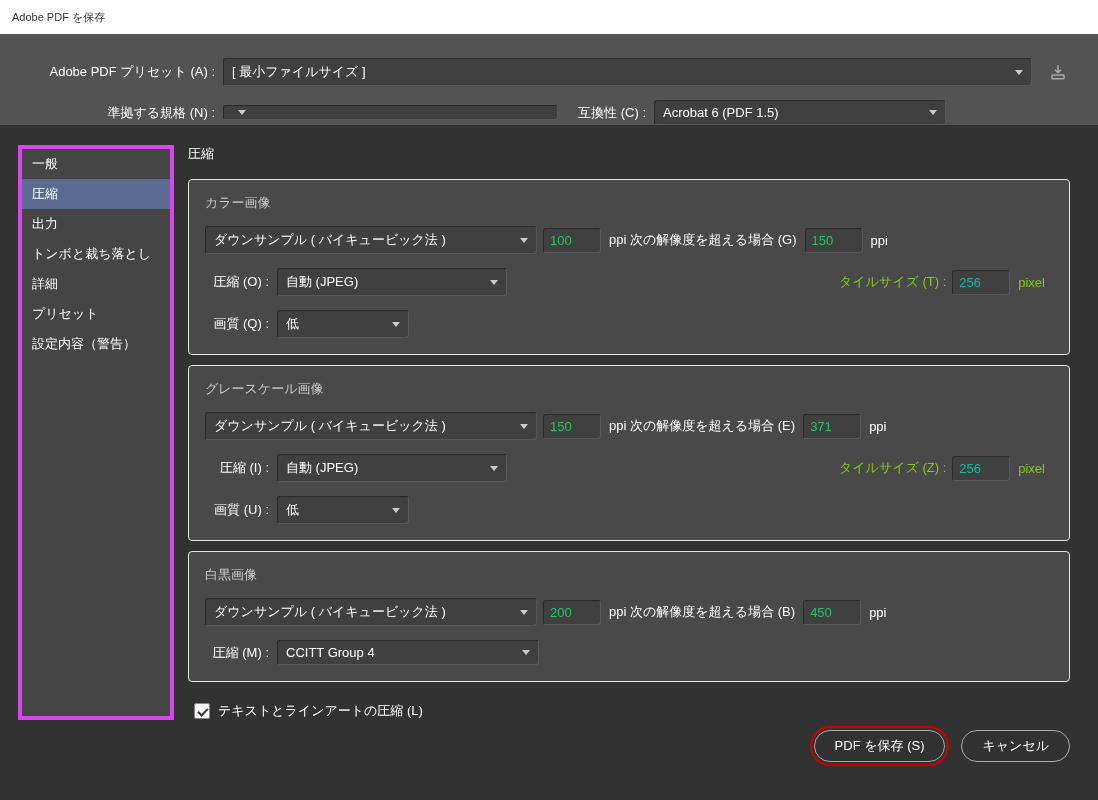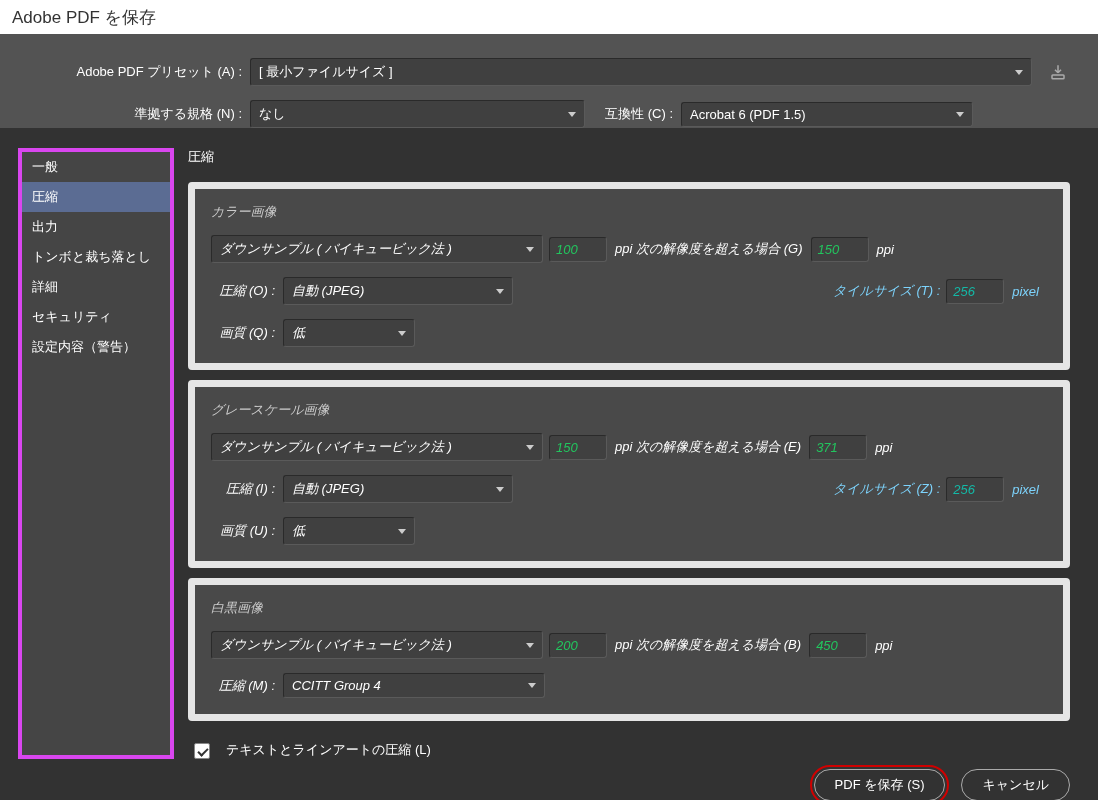--- a/index.html
+++ b/index.html
@@ -9,28 +9,28 @@
   background: #323232;
   font-family: "メイリオ", Meiryo, sans-serif;
   font-size: 13px;
   color: #ffffff;
   overflow: hidden;
 }
 .titlebar {
   background: #ffffff;
   color: #333;
   padding: 8px 12px;
-  font-size: 17px;
+  font-size: 11px;
   height: 34px;
   display: flex;
   align-items: center;
 }
 .main-area {
   background: #535353;
-  padding: 24px 28px 0 40px;
+  padding: 24px 28px 0 13px;
 }
 .row {
   display: flex;
   align-items: center;
   margin-bottom: 14px;
 }
 .label-right {
   text-align: right;
   padding-right: 8px;
 }
@@ -95,48 +95,46 @@
 .sidebar-item.selected { background: #5b6c93; }
 .panel {
   flex: 1;
 }
 .panel-title {
   font-size: 13px;
   margin-bottom: 16px;
 }
 .section {
   background: #494949;
-  border: 7px solid #e5e5e5;
+  border: 1px solid #e5e5e5;
   border-radius: 4px;
   padding: 14px 16px 16px 16px;
   margin-bottom: 10px;
-  font-style: italic;
 }
 .section-title {
   color: #ccc;
   margin-bottom: 14px;
 }
 .section-row {
   display: flex;
   align-items: center;
   margin-bottom: 14px;
 }
 .section-row:last-child { margin-bottom: 0; }
 .sec-label {
   width: 72px;
   text-align: right;
   padding-right: 8px;
 }
 .unit { margin: 0 8px; }
-.disabled-text { color: #7dd3fc; }
+.disabled-text { color: #84cc16; }
 .checkbox-row {
   display: flex;
-  align-items: flex-end;
+  align-items: center;
   padding: 10px 0 0 6px;
-  gap: 8px;
 }
 .checkbox {
   width: 16px; height: 16px;
   background: #fff;
   border: 1px solid #888;
   border-radius: 2px;
   margin-right: 8px;
   display: flex;
   align-items: center;
   justify-content: center;
@@ -191,39 +189,38 @@
     <div class="save-icon">
       <svg width="18" height="18" viewBox="0 0 24 24" fill="none" stroke="currentColor" stroke-width="2">
         <path d="M12 3v10m0 0l-4-4m4 4l4-4"></path>
         <rect x="4" y="16" width="16" height="5" rx="1"></rect>
       </svg>
     </div>
   </div>
   <div class="row">
     <div class="label-right standard-label">準拠する規格 (N) :</div>
     <div class="dropdown" style="width:335px">
-      <span class="dropdown-text">なし</span>
       <span class="chevron"></span>
     </div>
     <div class="label-right compat-label">互換性 (C) :</div>
     <div class="dropdown" style="width:292px">
       <span class="dropdown-text">Acrobat 6 (PDF 1.5)</span>
       <span class="chevron"></span>
     </div>
   </div>
 </div>
 
 <div class="content-row">
   <div class="sidebar">
     <div class="sidebar-item">一般</div>
     <div class="sidebar-item selected">圧縮</div>
     <div class="sidebar-item">出力</div>
     <div class="sidebar-item">トンボと裁ち落とし</div>
     <div class="sidebar-item">詳細</div>
-    <div class="sidebar-item">セキュリティ</div>
+    <div class="sidebar-item">プリセット</div>
     <div class="sidebar-item">設定内容（警告）</div>
   </div>
 
   <div class="panel">
     <div class="panel-title">圧縮</div>
 
     <div class="section">
       <div class="section-title">カラー画像</div>
       <div class="section-row">
         <div class="dropdown" style="width:332px">

